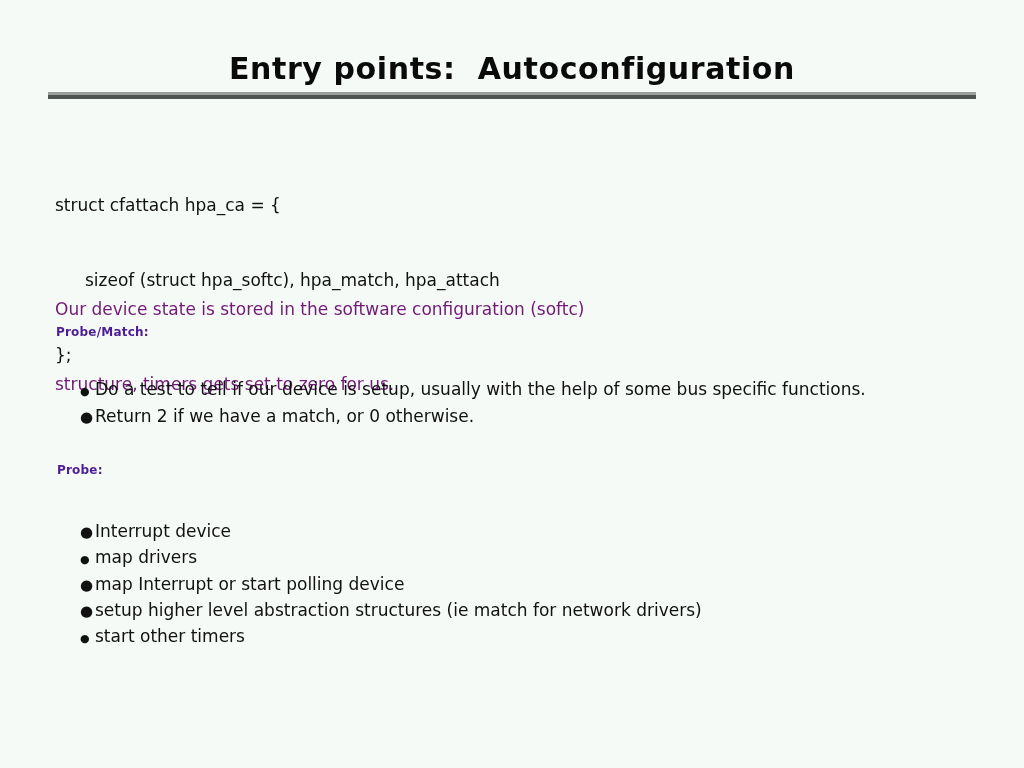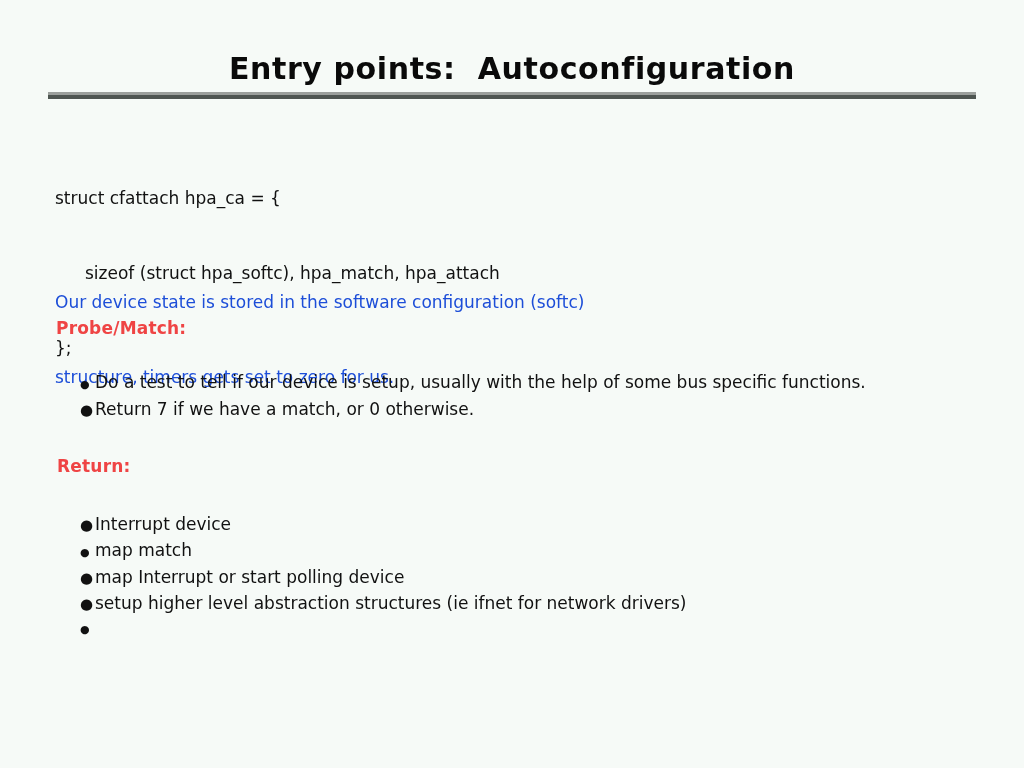--- a/index.html
+++ b/index.html
@@ -51,21 +51,21 @@
   }
   .title-rule .rule-bottom {
     height: 4px;
     background: #4e5551;
   }
 
   
   .body-area {
     position: absolute;
     left: 0;
-    top: 0;
+    top: 7px;
     width: 1024px;
     height: 626px;
     color: #111111;
   }
 
   .code-block {
     position: absolute;
     left: 55px;
     top: 136px;
     font-family: "DejaVu Sans", sans-serif;
@@ -82,30 +82,30 @@
     text-align: center;
   }
 
   .para-block {
     position: absolute;
     left: 55px;
     top: 240px;
     font-family: "DejaVu Sans", sans-serif;
     font-size: 17px;
     line-height: 25px;
-    color: #1d4ed8;
+    color: #701a75;
     white-space: pre;
   }
 
   .section-heading {
     position: absolute;
     font-family: "DejaVu Sans", sans-serif;
-    font-size: 17px;
+    font-size: 12px;
     font-weight: bold;
-    color: #ef4444;
+    color: #4c1d95;
     letter-spacing: 0.2px;
     white-space: pre;
   }
   .heading-probe {
     left: 56px;
     top: 318px;
   }
   .heading-attach {
     left: 57px;
     top: 456px;
@@ -177,42 +177,43 @@
 
     <div class="section-heading heading-probe">Probe/Match:</div>
 
     <ul class="bullet-list bullets-probe">
       <li>
         <span class="dot small">●</span>
         <span class="btxt">Do a test to tell if our device is setup, usually with the help of some bus specific functions.</span>
       </li>
       <li>
         <span class="dot">●</span>
-        <span class="btxt">Return 7 if we have a match, or 0 otherwise.</span>
+        <span class="btxt">Return 2 if we have a match, or 0 otherwise.</span>
       </li>
     </ul>
 
-    <div class="section-heading heading-attach">Return:</div>
+    <div class="section-heading heading-attach">Probe:</div>
 
     <ul class="bullet-list bullets-attach">
       <li>
         <span class="dot">●</span>
         <span class="btxt">Interrupt device</span>
       </li>
       <li>
         <span class="dot small">●</span>
-        <span class="btxt">map match</span>
+        <span class="btxt">map drivers</span>
       </li>
       <li>
         <span class="dot">●</span>
         <span class="btxt">map Interrupt or start polling device</span>
       </li>
       <li>
         <span class="dot">●</span>
-        <span class="btxt">setup higher level abstraction structures (ie ifnet for network drivers)</span>
+        <span class="btxt">setup higher level abstraction structures (ie match for network drivers)</span>
       </li>
       <li>
         <span class="dot small">●</span>
+        <span class="btxt">start other timers</span>
       </li>
     </ul>
 
   </div>
 </div>
 
 </body></html>

